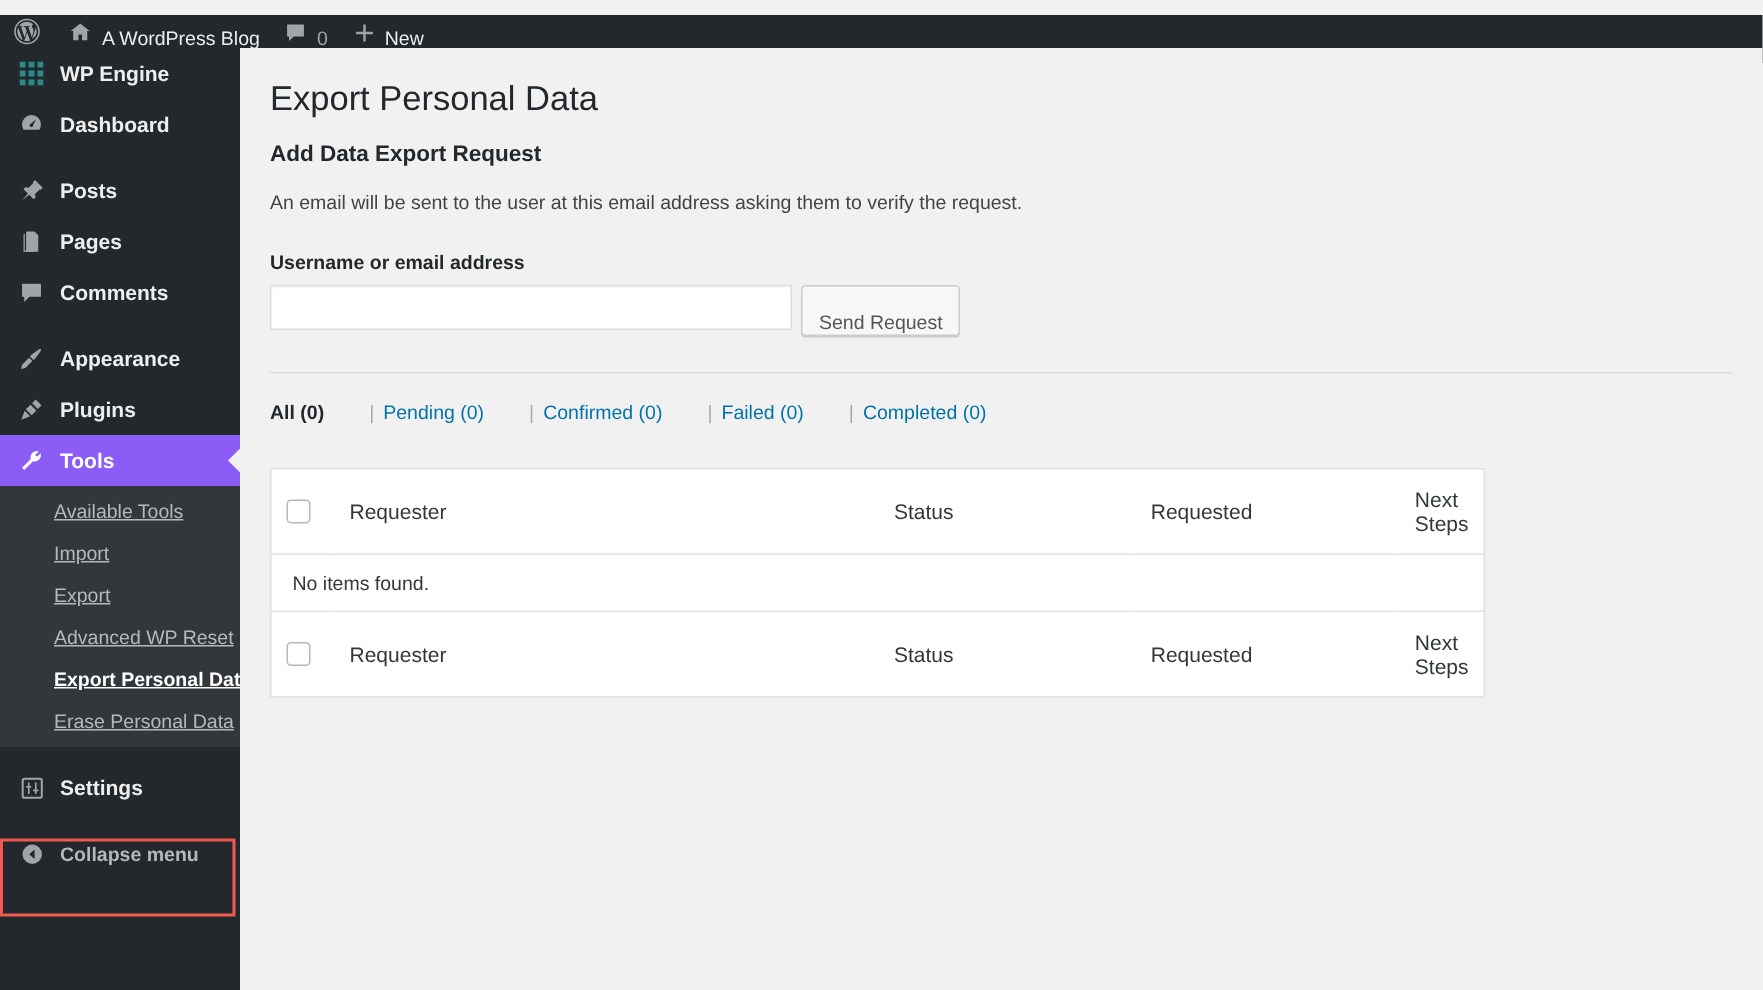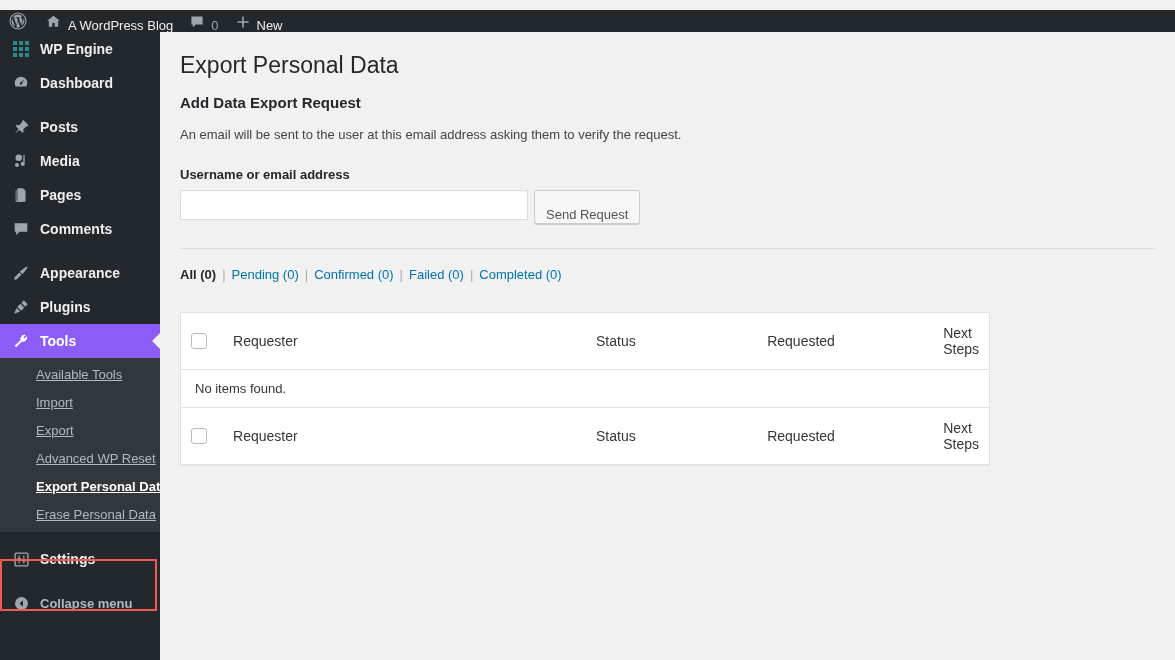--- a/index.html
+++ b/index.html
@@ -115,21 +115,21 @@
 
   hr.divider{
     border:0; border-top:1px solid #ddd;
     margin:0 0 18px 0;
   }
 
   ul.subsubsub{
     list-style:none; font-size:13px; color:#555;
     margin:0 0 30px 0; display:flex; align-items:center;
   }
-  ul.subsubsub li{ display:flex; align-items:center; }
+  ul.subsubsub li{ display:flex; align-items:center;gap:24px; }
   ul.subsubsub a{ color:#0073aa; text-decoration:none; }
   ul.subsubsub li.current-filter a{ color:#23282d; font-weight:700; }
   .sep{ color:#aaa; margin:0 6px; }
 
   table.wp-list{
     width:810px; border-collapse:collapse;
     background:#fff; border:1px solid #e1e1e1;
     box-shadow:0 1px 1px rgba(0,0,0,.04);
   }
   table.wp-list th{
@@ -228,31 +228,20 @@
 
   <div class="menu-top">
     <span class="mico">
       <svg width="18" height="18" viewBox="0 0 20 20" fill="#a0a5aa">
         <path d="M12.6 2.2 10.9 4l.5.5-3.5 3.5-2.4-.5L4 8.9l3.3 3.3-4 5 5-4 3.3 3.3 1.4-1.4-.5-2.4L16 9.2l.5.5 1.8-1.7z"></path>
       </svg>
     </span>
     <span class="mlabel">Posts</span>
   </div>
 
-  <div class="menu-top">
-    <span class="mico">
-      <svg width="18" height="18" viewBox="0 0 20 20" fill="#a0a5aa">
-        <circle cx="7.5" cy="6.5" r="3.6"></circle>
-        <path d="M12.6 3.4h1.5v8.1h-1.5z"></path>
-        <circle cx="12" cy="13.2" r="2.3"></circle>
-        <circle cx="5.5" cy="14.5" r="2.2"></circle>
-      </svg>
-    </span>
-    <span class="mlabel">Media</span>
-  </div>
 
   <div class="menu-top">
     <span class="mico">
       <svg width="18" height="18" viewBox="0 0 20 20" fill="#a0a5aa">
         <path d="M6 2.5h6.2L15 5.3v12.2H6z"></path>
         <path d="M4 4.5h1.2v12H12v1.2H4z" opacity=".8"></path>
       </svg>
     </span>
     <span class="mlabel">Pages</span>
   </div>

